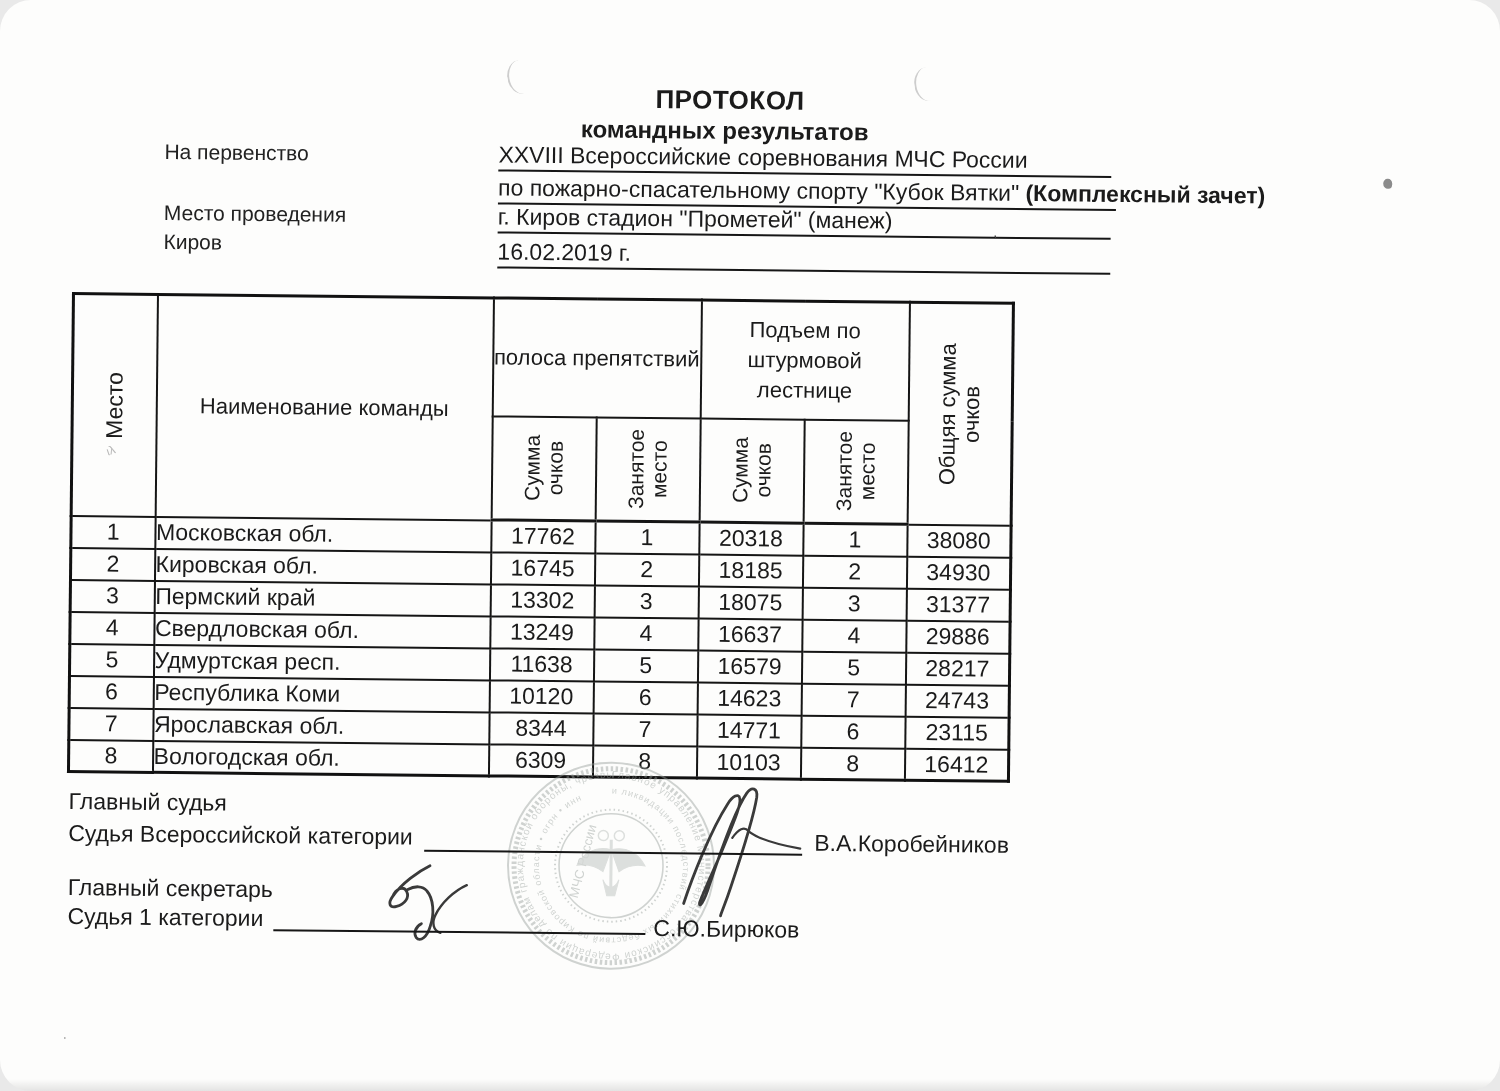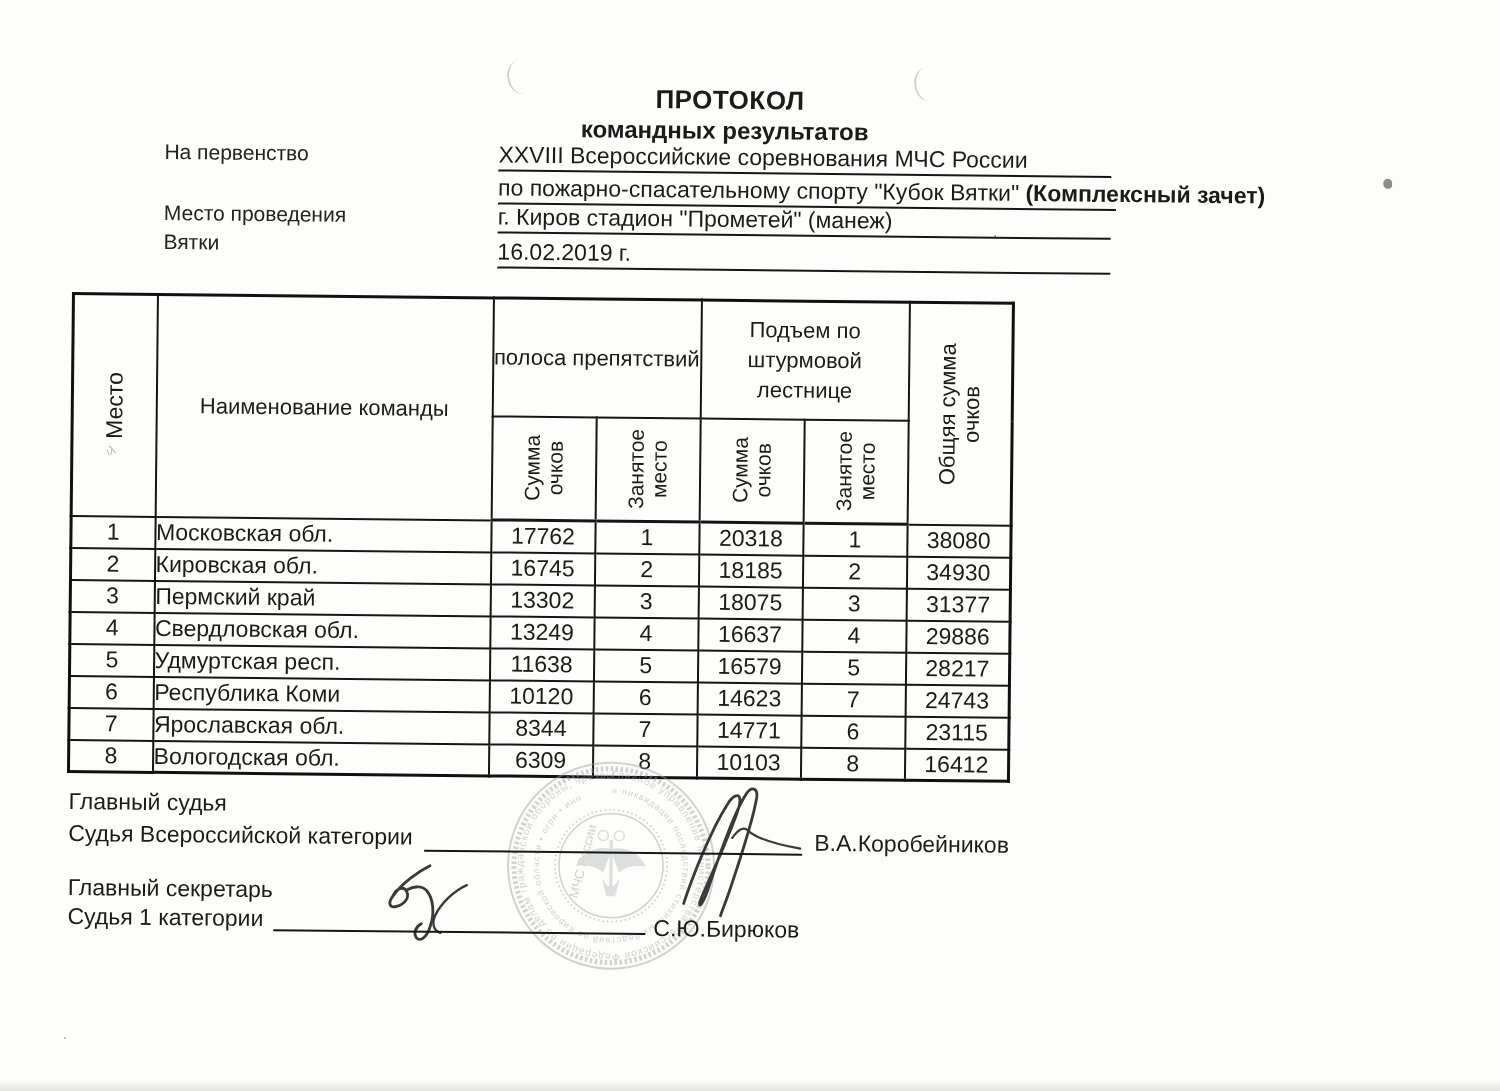--- a/index.html
+++ b/index.html
@@ -1,19 +1,20 @@
 <!DOCTYPE html>
 <html lang="ru"><head>
 <meta charset="utf-8">
 <style>
   html,body{margin:0;padding:0;background:#e9e9e9;}
   .page{
     position:relative;width:1500px;height:1091px;background:#fdfdfc;
     overflow:hidden;font-family:"Liberation Sans","DejaVu Sans",sans-serif;
     color:#1b1b1b;
+    border-radius:31px;
   }
   .sheet{position:absolute;left:0;top:0;width:1500px;height:1091px;
     transform:rotate(0.6deg);transform-origin:72px 292px;}
   
   .title{position:absolute;left:428px;top:78px;width:600px;text-align:center;
     font-size:26px;font-weight:bold;letter-spacing:.5px;}
   .subtitle{position:absolute;left:428px;top:110px;width:590px;text-align:center;
     font-size:24px;font-weight:bold;}
   .lbl{position:absolute;font-size:21px;color:#222;}
   .vline{position:absolute;border-bottom:2.5px solid #161616;font-size:23px;
@@ -54,21 +55,21 @@
 <body>
 
 <div class="page">
   <div class="sheet">
 
     <div class="title">ПРОТОКОЛ</div>
     <div class="subtitle">командных результатов</div>
 
     <div class="lbl" style="left:163px;top:139px;">На первенство</div>
     <div class="lbl" style="left:163px;top:200px;">Место проведения</div>
-    <div class="lbl" style="left:163px;top:229px;">Вятки</div>
+    <div class="lbl" style="left:163px;top:229px;">Киров</div>
 
     <div class="vline" style="left:497px;top:135px;width:613px;">
       <span>XXVIII Всероссийские соревнования МЧС России</span>
     </div>
     <div class="vline" style="left:497px;top:168px;width:618px;">
       <span>по пожарно-спасательному спорту "Кубок Вятки" </span><span class="bold">(Комплексный зачет)</span>
     </div>
     <div class="vline" style="left:497px;top:197px;width:613px;">
       <span>г. Киров стадион "Прометей" (манеж)</span>
     </div>

